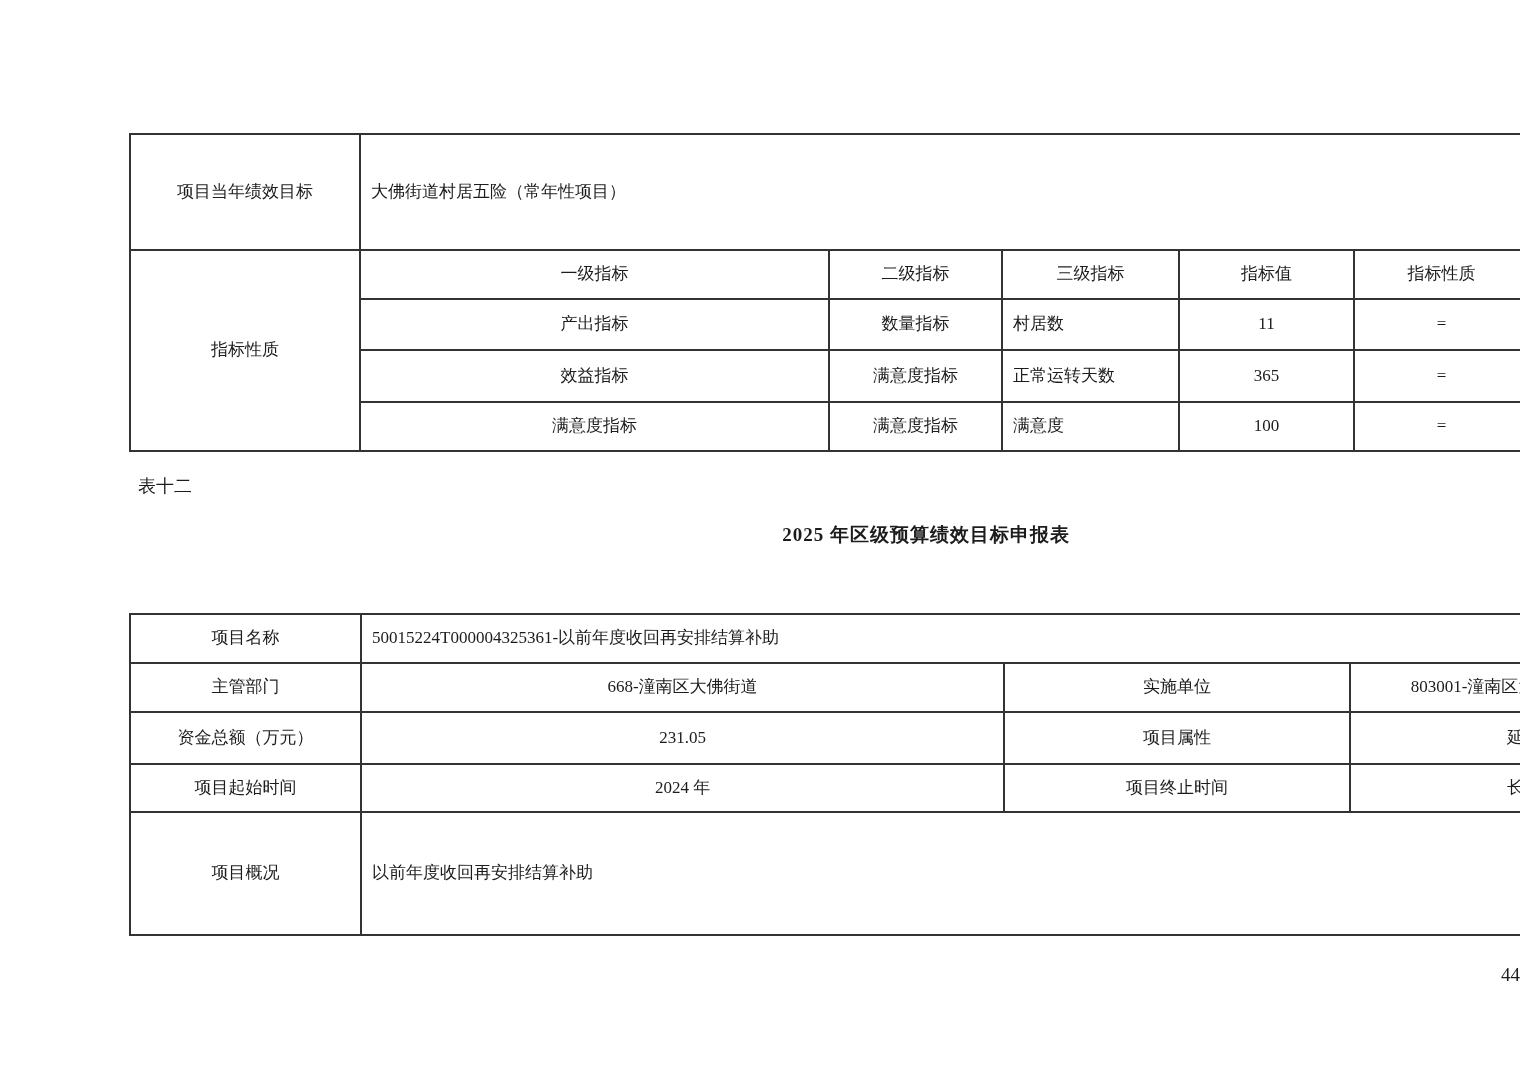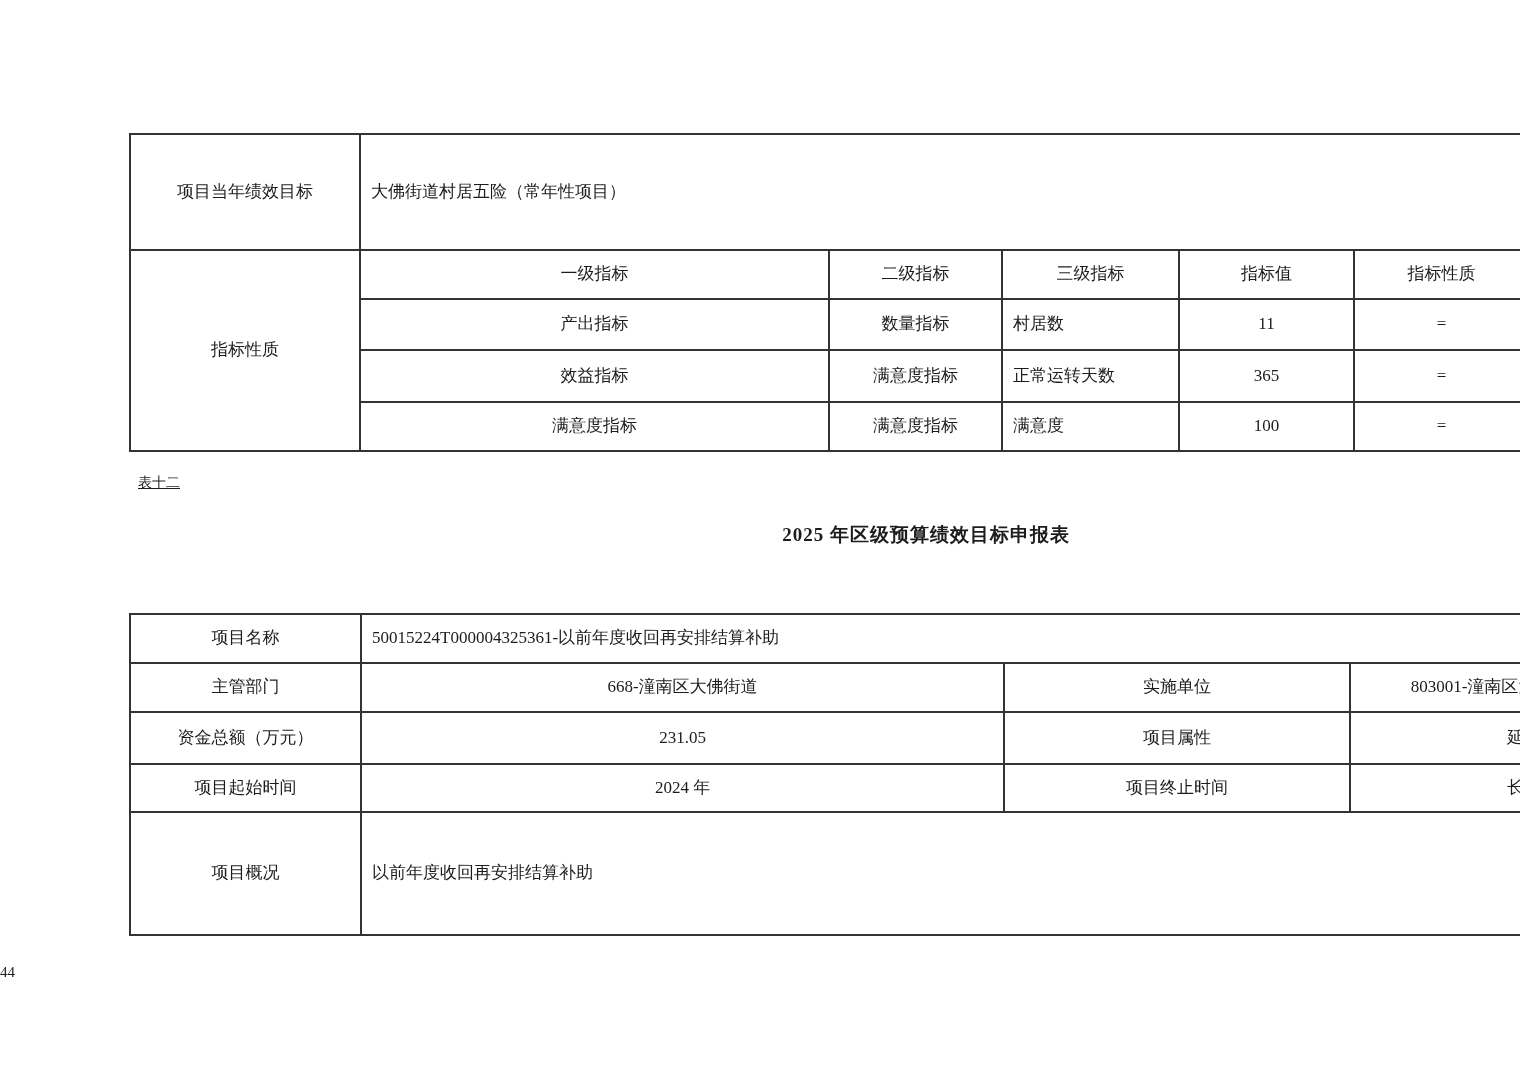--- a/index.html
+++ b/index.html
@@ -47,40 +47,39 @@
   #decl-table tr.row-name     td { height: 43px; border-radius: 22px; }
   #decl-table tr.row-dept     td { height: 43px; }
   #decl-table tr.row-amount   td { height: 46px; }
   #decl-table tr.row-time     td { height: 42px; }
   #decl-table tr.row-overview td { height: 117px; }
 
   .caption {
     position: absolute;
     left: 138px;
     top: 474px;
-    font-size: 14px;
-    text-decoration: underline;
+    font-size: 18px;
   }
   .doc-title {
     position: absolute;
     left: 926px;
     top: 522px;
     transform: translateX(-50%);
     font-size: 19px;
     font-weight: bold;
     white-space: nowrap;
     letter-spacing: 1px;
   }
   .page-number {
     position: absolute;
     left: 0;
     top: 964px;
     width: 1520px;
-    text-align: left;
-    font-size: 15px;
+    text-align: right;
+    font-size: 19px;
   }
 </style>
 </head>
 <body>
 
 <div class="page">
 
   <table class="doc-table" id="perf-table">
     <colgroup>
       <col style="width:230px">

